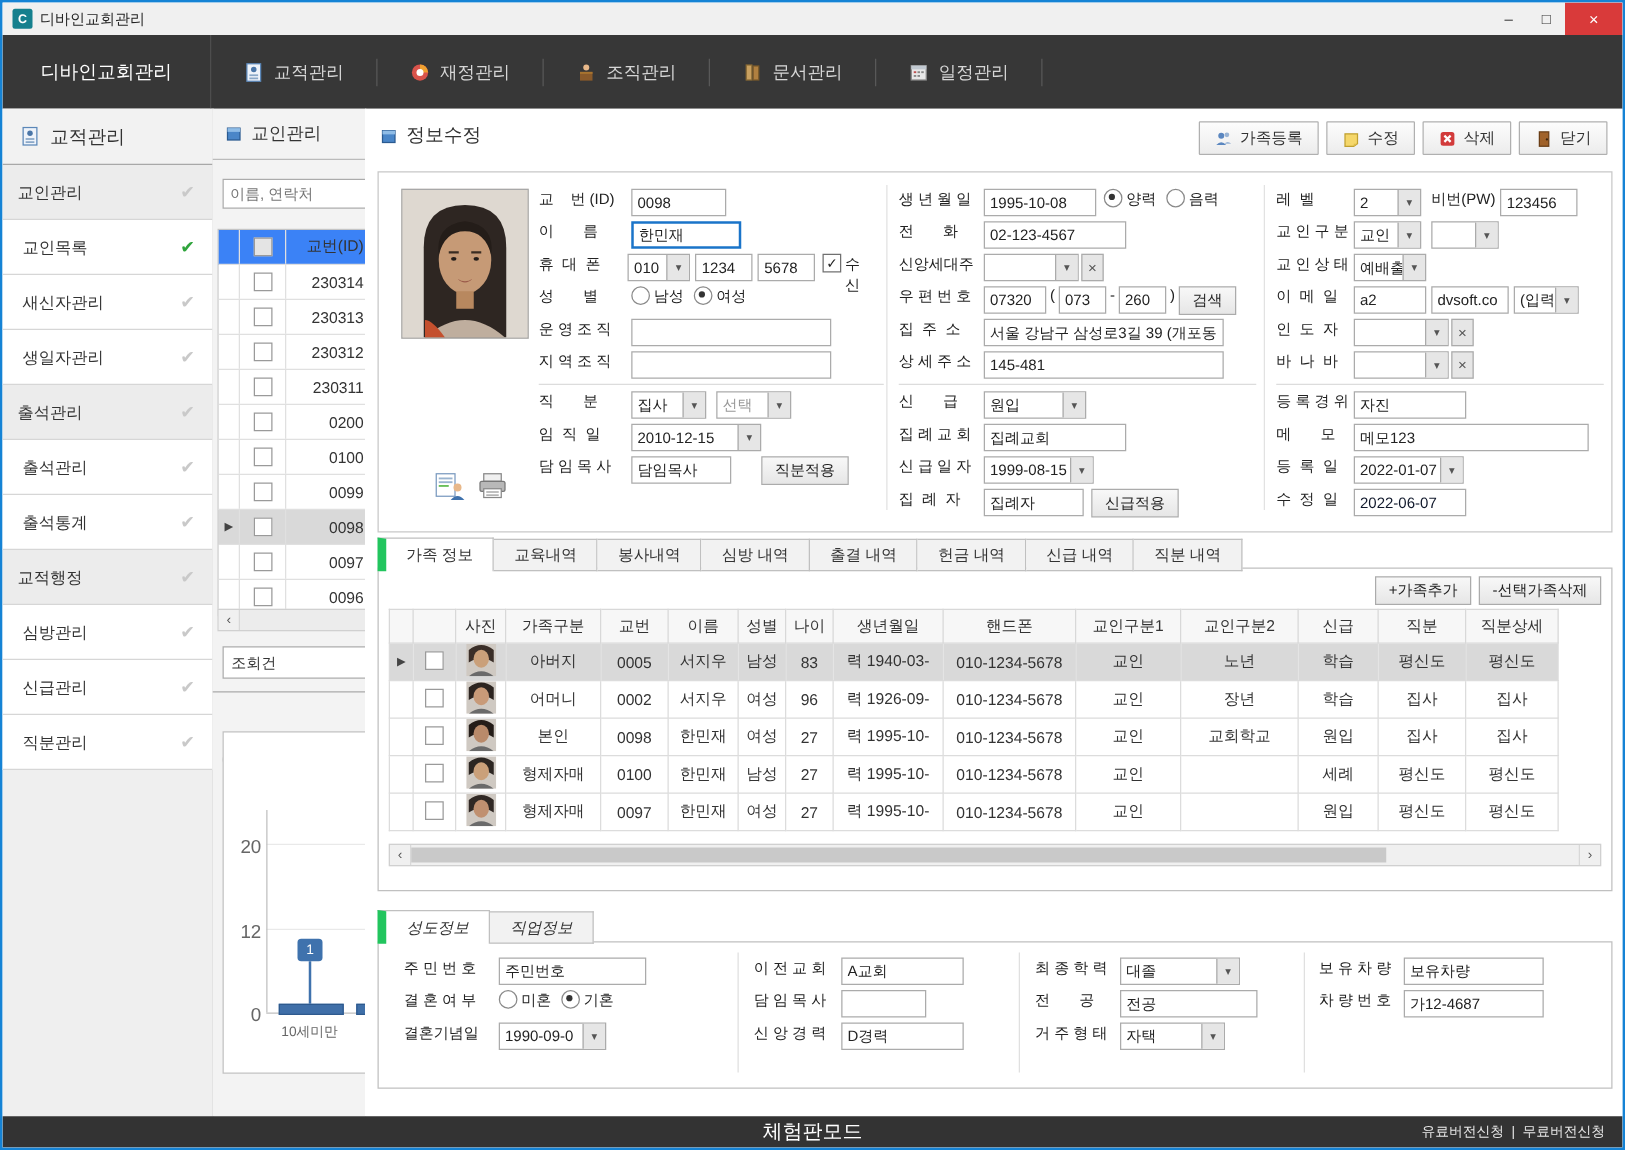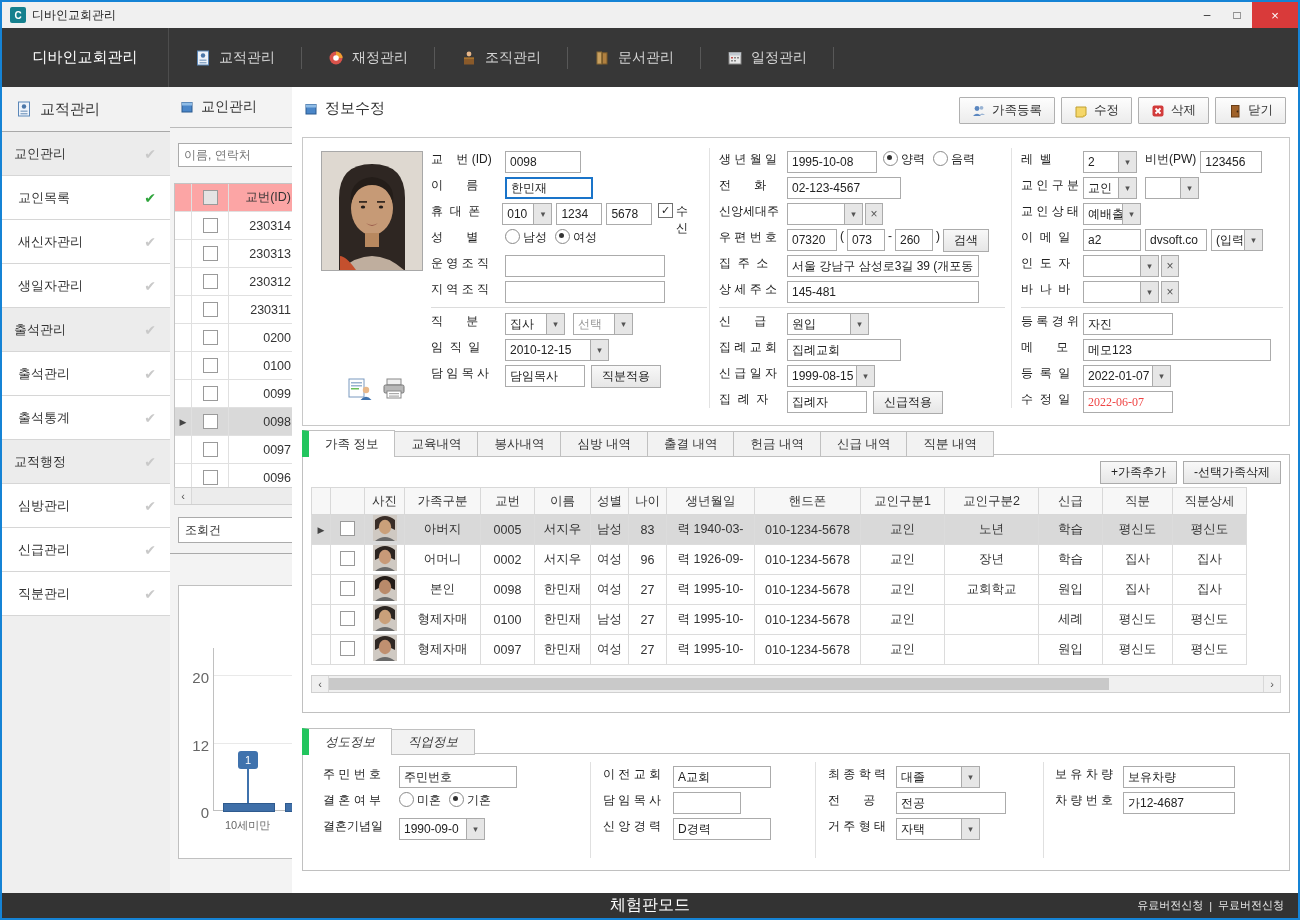--- a/index.html
+++ b/index.html
@@ -23,21 +23,21 @@
   .side-item{height:43px;display:flex;align-items:center;justify-content:space-between;padding:0 14px 0 16px;font-size:13px;color:#333;border-bottom:1px solid #d6d6d6;background:#fff;cursor:pointer;}
   .side-item.section{background:#ececec;padding-left:12px;}
   .side-check{font-size:14px;color:#c9c9c9;}
   .side-item.active .side-check{color:#2fa43c;}
   
   #mpanel{position:absolute;left:168px;top:85px;width:122px;bottom:25px;background:#f3f3f3;border-right:1px solid #a8a8a8;overflow:hidden;}
   #mpanel-head{height:40px;display:flex;align-items:center;gap:7px;padding-left:10px;font-size:14px;color:#333;border-bottom:1px solid #bbb;}
   #msearch{position:absolute;left:8px;top:56px;width:104px;height:22px;border:1px solid #ababab;font-size:12px;padding:0 5px;color:#333;}
   #mgrid{position:absolute;left:4px;top:96px;width:160px;background:#fff;border:1px solid #c4c4c4;font-size:12.5px;color:#333;}
   .mrow{display:flex;height:27px;border-bottom:1px solid #e0e0e0;align-items:center;background:#fff;}
-  .mrow.head{background:#fca5a5;height:27px;}
+  .mrow.head{background:#3b82f6;height:27px;}
   .mrow.sel{background:#d9d9d9;}
   .mi{width:16px;text-align:center;font-size:9px;color:#444;border-right:1px solid #e0e0e0;align-self:stretch;display:flex;align-items:center;justify-content:center;}
   .mc{width:36px;display:flex;align-items:center;justify-content:center;border-right:1px solid #e0e0e0;align-self:stretch;}
   .mv{width:62px;text-align:right;padding-right:5px;border-right:1px solid #e0e0e0;align-self:stretch;display:flex;align-items:center;justify-content:flex-end;}
   .gcb{width:13px;height:13px;border:1px solid #9a9a9a;background:#fff;display:inline-block;}
   #mscroll{position:absolute;left:4px;top:400px;width:160px;height:16px;background:#f0f0f0;border:1px solid #d0d0d0;display:flex;}
   .sarrow{width:16px;height:100%;display:flex;align-items:center;justify-content:center;font-size:11px;color:#555;background:#f0f0f0;border-right:1px solid #d8d8d8;}
   #mcount{position:absolute;left:8px;top:430px;width:150px;height:24px;border:1px solid #ababab;background:#fff;font-size:12px;color:#333;display:flex;align-items:center;padding-left:6px;}
   #mdivider{position:absolute;left:0;top:466px;width:168px;height:1px;background:#aaa;}
   #mview{position:absolute;left:8px;top:497px;width:200px;font-size:12px;color:#333;display:flex;align-items:flex-start;gap:4px;white-space:nowrap;margin-top:16px;}
@@ -60,21 +60,21 @@
   
   #form-box{position:absolute;left:10px;top:50px;width:986px;height:287px;border:1px solid #c8c8c8;background:#fff;}
   #photo{position:absolute;left:18px;top:13px;width:100px;height:118px;border:1px solid #a8a8a8;background:#ded8d0;}
   #photo-actions{position:absolute;left:44px;top:240px;display:flex;gap:8px;}
   .fcol{position:absolute;top:13px;}
   .frow{display:flex;align-items:flex-start;height:22px;margin-bottom:4px;}
   .flabel{display:inline-block;white-space:pre;font-size:12px;color:#222;}
   .lw70{width:74px;} .lw66{width:68px;} .lw62{width:62px;}
   .tb{height:20px;border:1px solid #ababab;font-size:12px;padding:0 4px;color:#222;box-sizing:content-box;}
   .tb.focus{border:2px solid #1a74c9;height:18px;}
-  .tb.ro{color:#ef4444;font-family:Liberation Serif, serif;}
+  .tb.ro{color:#0f172a;}
   .dd{height:22px;border:1px solid #ababab;background:#fff;display:inline-flex;align-items:center;font-size:12px;color:#222;cursor:pointer;box-sizing:border-box;}
   .ddt{flex:1;padding:0 4px;overflow:hidden;white-space:nowrap;}
   .dda{width:17px;align-self:stretch;background:#e6e6e6;border-left:1px solid #ababab;display:flex;align-items:center;justify-content:center;font-size:9px;color:#555;}
   .xbtn{width:18px;height:22px;border:1px solid #ababab;background:#e6e6e6;display:inline-flex;align-items:center;justify-content:center;font-size:12px;color:#555;margin-left:2px;cursor:pointer;box-sizing:border-box;}
   .sbtn{height:23px;padding:0 10px;border:1px solid #ababab;background:linear-gradient(#f8f8f8,#e6e6e6);font-size:12px;color:#222;cursor:pointer;}
   .radio{width:13px;height:13px;border:1px solid #8a8a8a;border-radius:50%;display:inline-block;position:relative;background:#fff;margin-right:3px;}
   .radio.on::after{content:"";position:absolute;left:3px;top:3px;width:5px;height:5px;border-radius:50%;background:#333;}
   .cbx{width:13px;height:13px;border:1px solid #707070;background:#fff;display:inline-flex;align-items:center;justify-content:center;font-size:11px;color:#222;margin-right:3px;}
   .rlabel{font-size:12px;color:#222;margin-right:8px;}
   .colsep{position:absolute;top:10px;height:260px;width:1px;background:#e2e2e2;}
@@ -503,21 +503,21 @@
         <div class="frow">
             <span class="flabel lw70" data-interactable="false">임  직  일</span>
           <span class="dd" style="width:104px" data-interactable="true">
               <span class="ddt">2010-12-15</span>
               <span class="dda">▾</span>
             </span>
           </div>
         <div class="frow">
             <span class="flabel lw70" data-interactable="false">담 임 목 사</span>
           <input class="tb" style="width: 70px;" data-interactable="true" value="담임목사">
-          <button class="sbtn" style="margin-left:6px" data-interactable="true">직분적용</button>
+          <button class="sbtn" style="margin-left:24px" data-interactable="true">직분적용</button>
           </div>
       </div>
 
       <div class="colsep" style="left:406px;"></div>
 
       <div class="fcol" style="left:416px;width:286px;">
         <div class="frow">
             <span class="flabel lw66" data-interactable="false">생 년 월 일</span>
           <input class="tb" style="width: 80px;" data-interactable="true" value="1995-10-08">
           <span class="radio on" style="margin-left:6px" data-interactable="true"></span>
@@ -875,21 +875,21 @@
         <div class="frow">
             <span class="flabel" style="width:70px" data-interactable="false">신 앙 경 력</span>
           <input class="tb" style="width: 88px;" data-interactable="true" value="D경력">
           </div>
       </div>
       <div class="dsep" style="left:512px;"></div>
 
       <div class="fcol" style="left:525px;top:12px;width:210px;">
         <div class="frow">
             <span class="flabel" style="width:68px" data-interactable="false">최 종 학 력</span>
-          <span class="dd" style="width:84px" data-interactable="true">
+          <span class="dd" style="width:96px" data-interactable="true">
               <span class="ddt">대졸</span>
               <span class="dda">▾</span>
             </span>
           </div>
         <div class="frow">
             <span class="flabel" style="width:68px" data-interactable="false">전       공</span>
           <input class="tb" style="width: 100px;" data-interactable="true" value="전공">
           </div>
         <div class="frow">
             <span class="flabel" style="width:68px" data-interactable="false">거 주 형 태</span>

